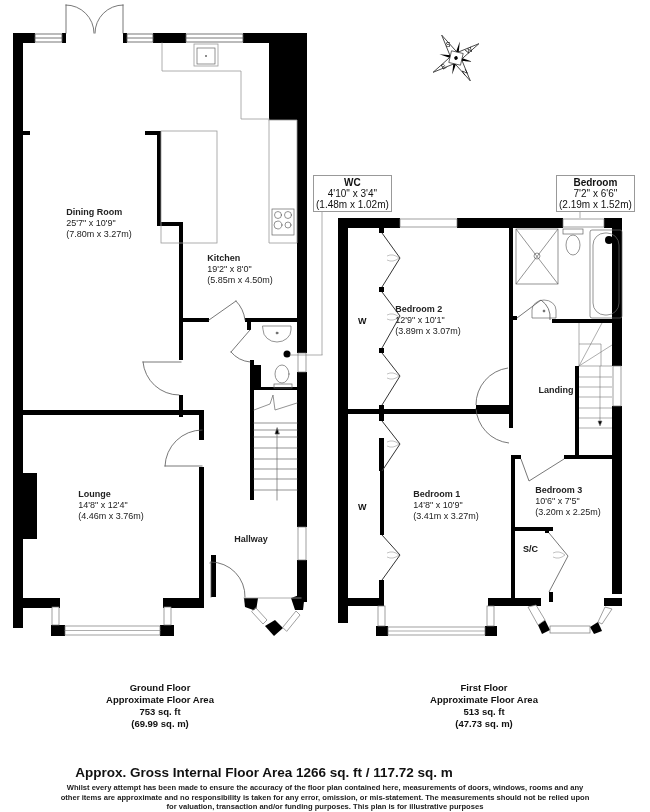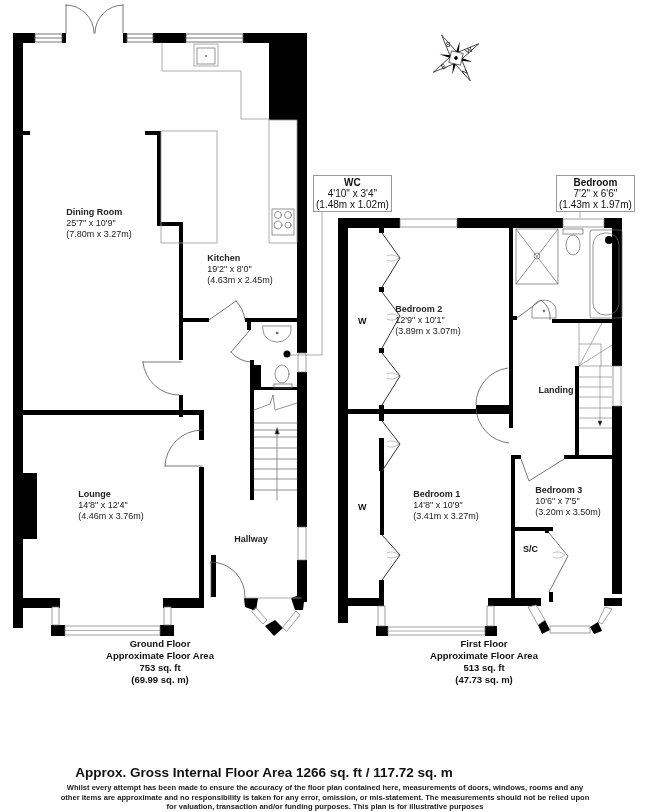--- a/index.html
+++ b/index.html
@@ -5,21 +5,21 @@
   html, body { margin:0; padding:0; background:#ffffff; }
   body { width:650px; height:812px; position:relative; overflow:hidden; font-family:"Liberation Sans", sans-serif; color:#111; }
   svg#plan { position:absolute; left:0; top:0; }
   .lbl { position:absolute; text-align:left; font-size:9px; line-height:11px; color:#222; white-space:nowrap; transform:translateX(-50%); }
   .lbl .t { font-weight:bold; display:block; }
   .lbl span { display:block; }
   .tag { position:absolute; font-size:9px; font-weight:bold; }
   .callout { position:absolute; border:1px solid #999; background:#fff; text-align:center; font-size:10px; line-height:11px; padding:1px 2px; white-space:nowrap; }
   .callout .t { font-weight:bold; display:block; }
   .callout span { display:block; }
-  .floorinfo { position:absolute; text-align:center; font-size:9.5px; font-weight:bold; line-height:12px; transform:translateX(-50%); white-space:nowrap; }
+  .floorinfo { position:absolute; text-align:center; font-size:9.5px; font-weight:bold; line-height:12px; transform:translateX(-50%); white-space:nowrap;margin-top:44px; }
   .floorinfo span { display:block; }
   .gross { position:absolute; left:0; width:528px; top:765px; text-align:center; font-size:13.5px; font-weight:bold; }
   .disclaimer { position:absolute; left:60px; width:530px; top:783px; text-align:center; font-size:7.6px; line-height:9.5px; color:#222;font-weight:bold; }
 </style>
 </head>
 <body>
 
 <svg id="plan" width="650" height="812" viewBox="0 0 650 812">
 
   <g stroke-linecap="square">
@@ -302,21 +302,21 @@
 </svg>
 
 <div class="lbl" style="left:99px;top:207px;">
   <span class="t">Dining Room</span>
   <span>25'7" x 10'9"</span>
   <span>(7.80m x 3.27m)</span>
 </div>
 <div class="lbl" style="left:240px;top:253px;">
   <span class="t">Kitchen</span>
   <span>19'2" x 8'0"</span>
-  <span>(4.63m x 2.45m)</span>
+  <span>(5.85m x 4.50m)</span>
 </div>
 <div class="lbl" style="left:111px;top:489px;">
   <span class="t">Lounge</span>
   <span>14'8" x 12'4"</span>
   <span>(4.46m x 3.76m)</span>
 </div>
 <div class="lbl" style="left:251px;top:534px;">
   <span class="t">Hallway</span>
 </div>
 
@@ -332,30 +332,30 @@
   <span>(3.89m x 3.07m)</span>
 </div>
 <div class="lbl" style="left:446px;top:489px;">
   <span class="t">Bedroom 1</span>
   <span>14'8" x 10'9"</span>
   <span>(3.41m x 3.27m)</span>
 </div>
 <div class="lbl" style="left:568px;top:485px;">
   <span class="t">Bedroom 3</span>
   <span>10'6" x 7'5"</span>
-  <span>(3.20m x 3.50m)</span>
+  <span>(3.20m x 2.25m)</span>
 </div>
 <div class="lbl" style="left:556px;top:385px;">
   <span class="t">Landing</span>
 </div>
 
 <div class="callout" style="left:556px;top:175px;">
   <span class="t">Bedroom</span>
   <span>7'2" x 6'6"</span>
-  <span>(1.43m x 1.97m)</span>
+  <span>(2.19m x 1.52m)</span>
 </div>
 
 <div class="tag" style="left:358px;top:316px;">W</div>
 <div class="tag" style="left:358px;top:502px;">W</div>
 <div class="tag" style="left:523px;top:544px;">S/C</div>
 
 <div class="floorinfo" style="left:160px;top:638px;">
   <span>Ground Floor</span>
   <span>Approximate Floor Area</span>
   <span>753 sq. ft</span>

